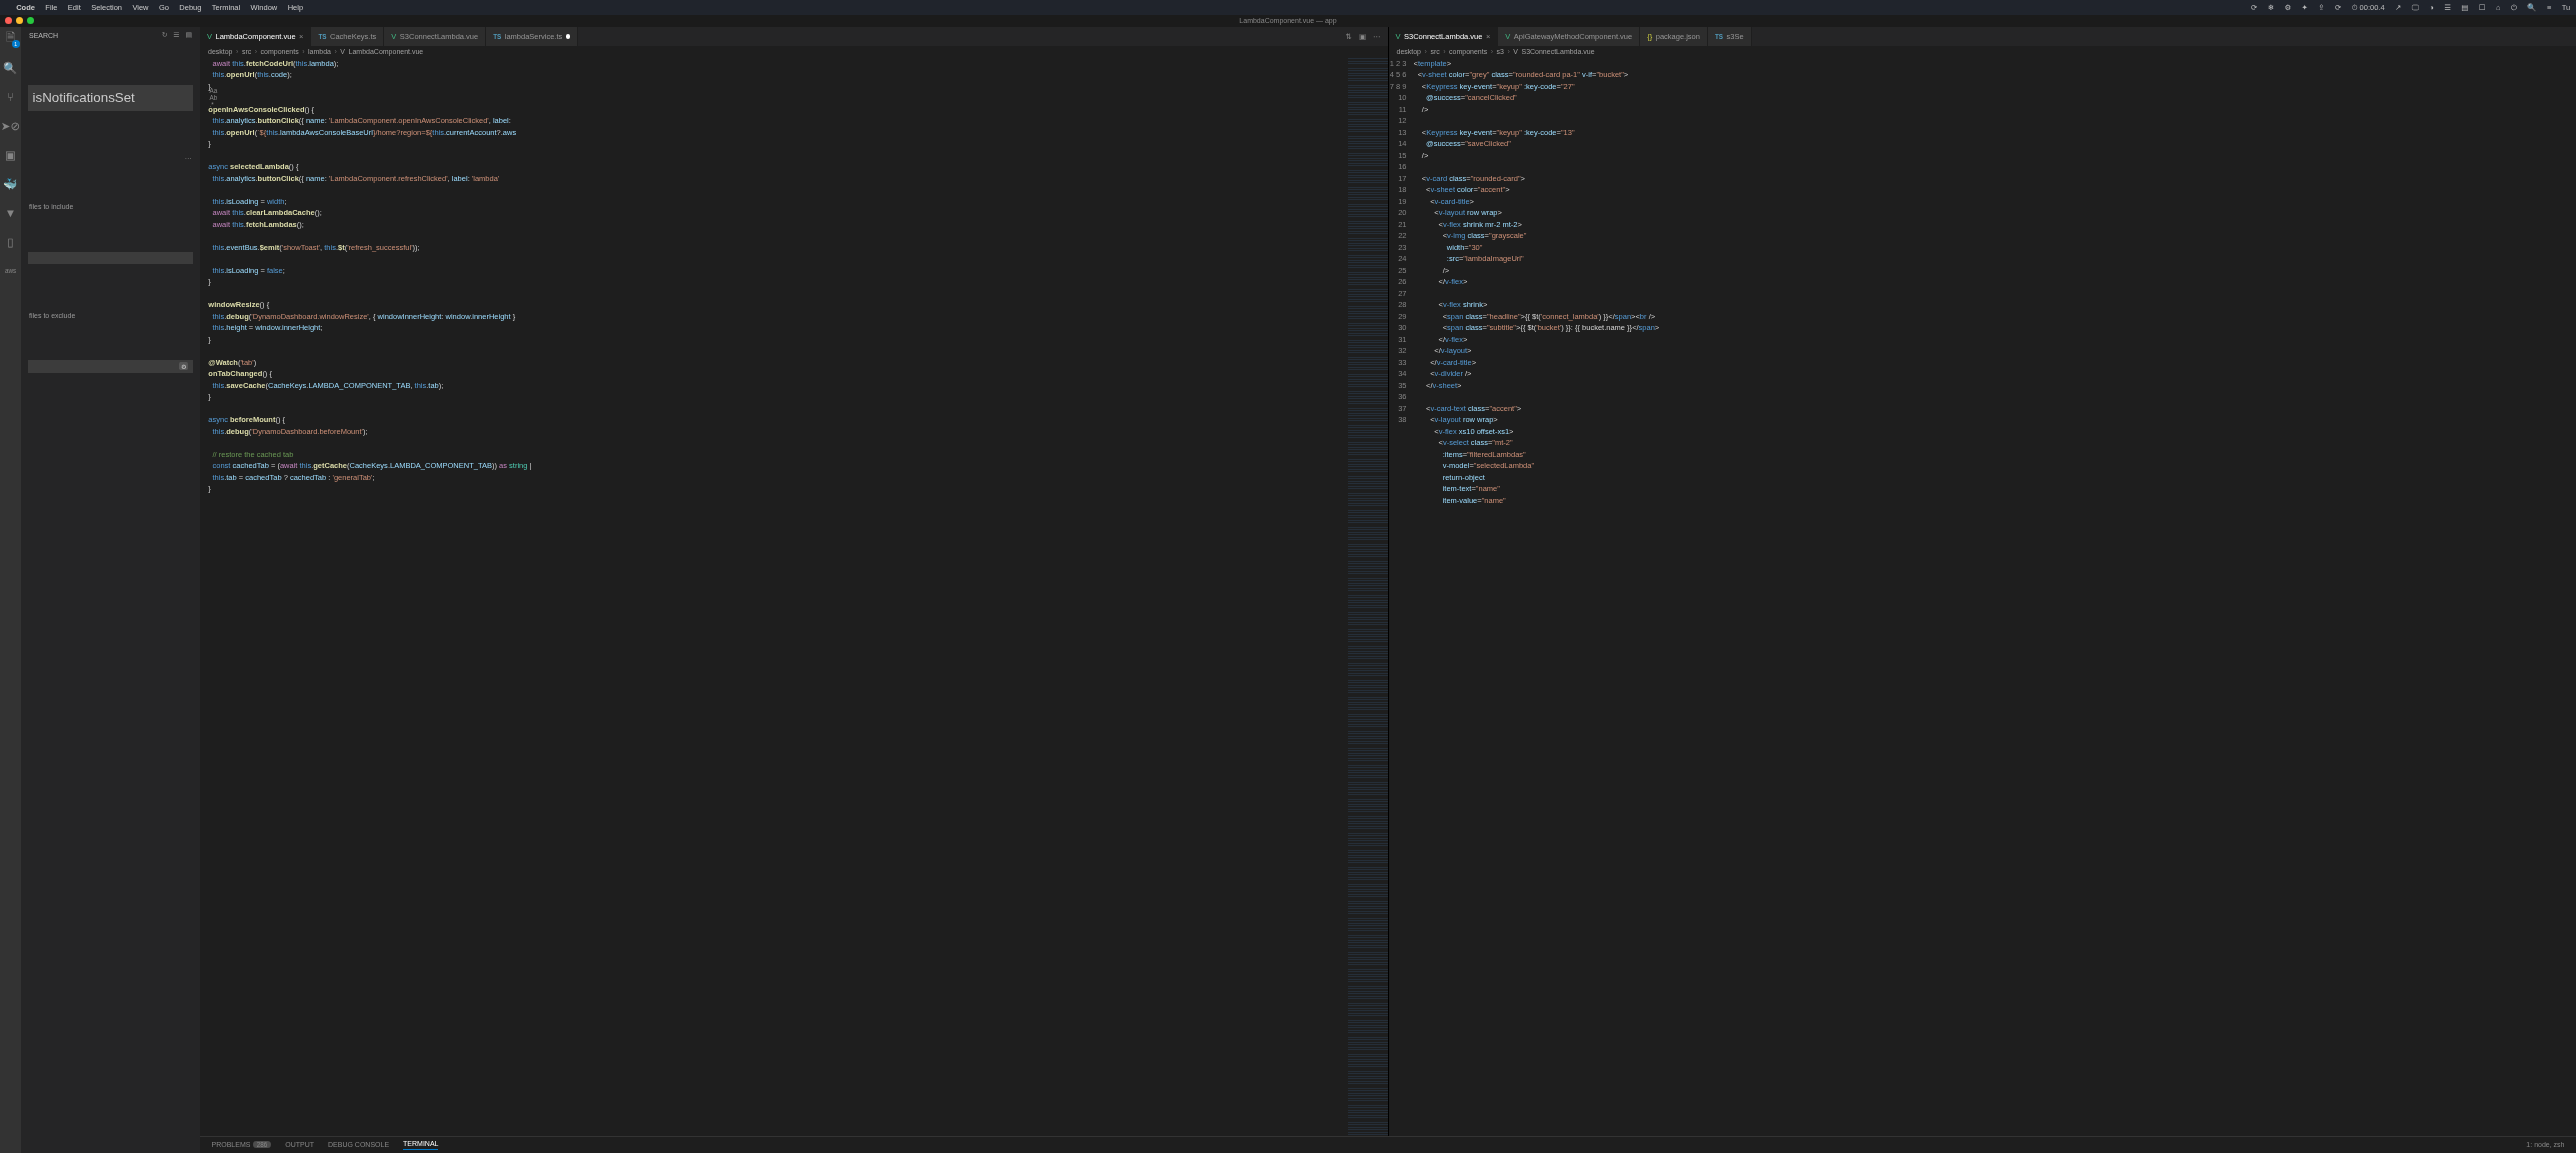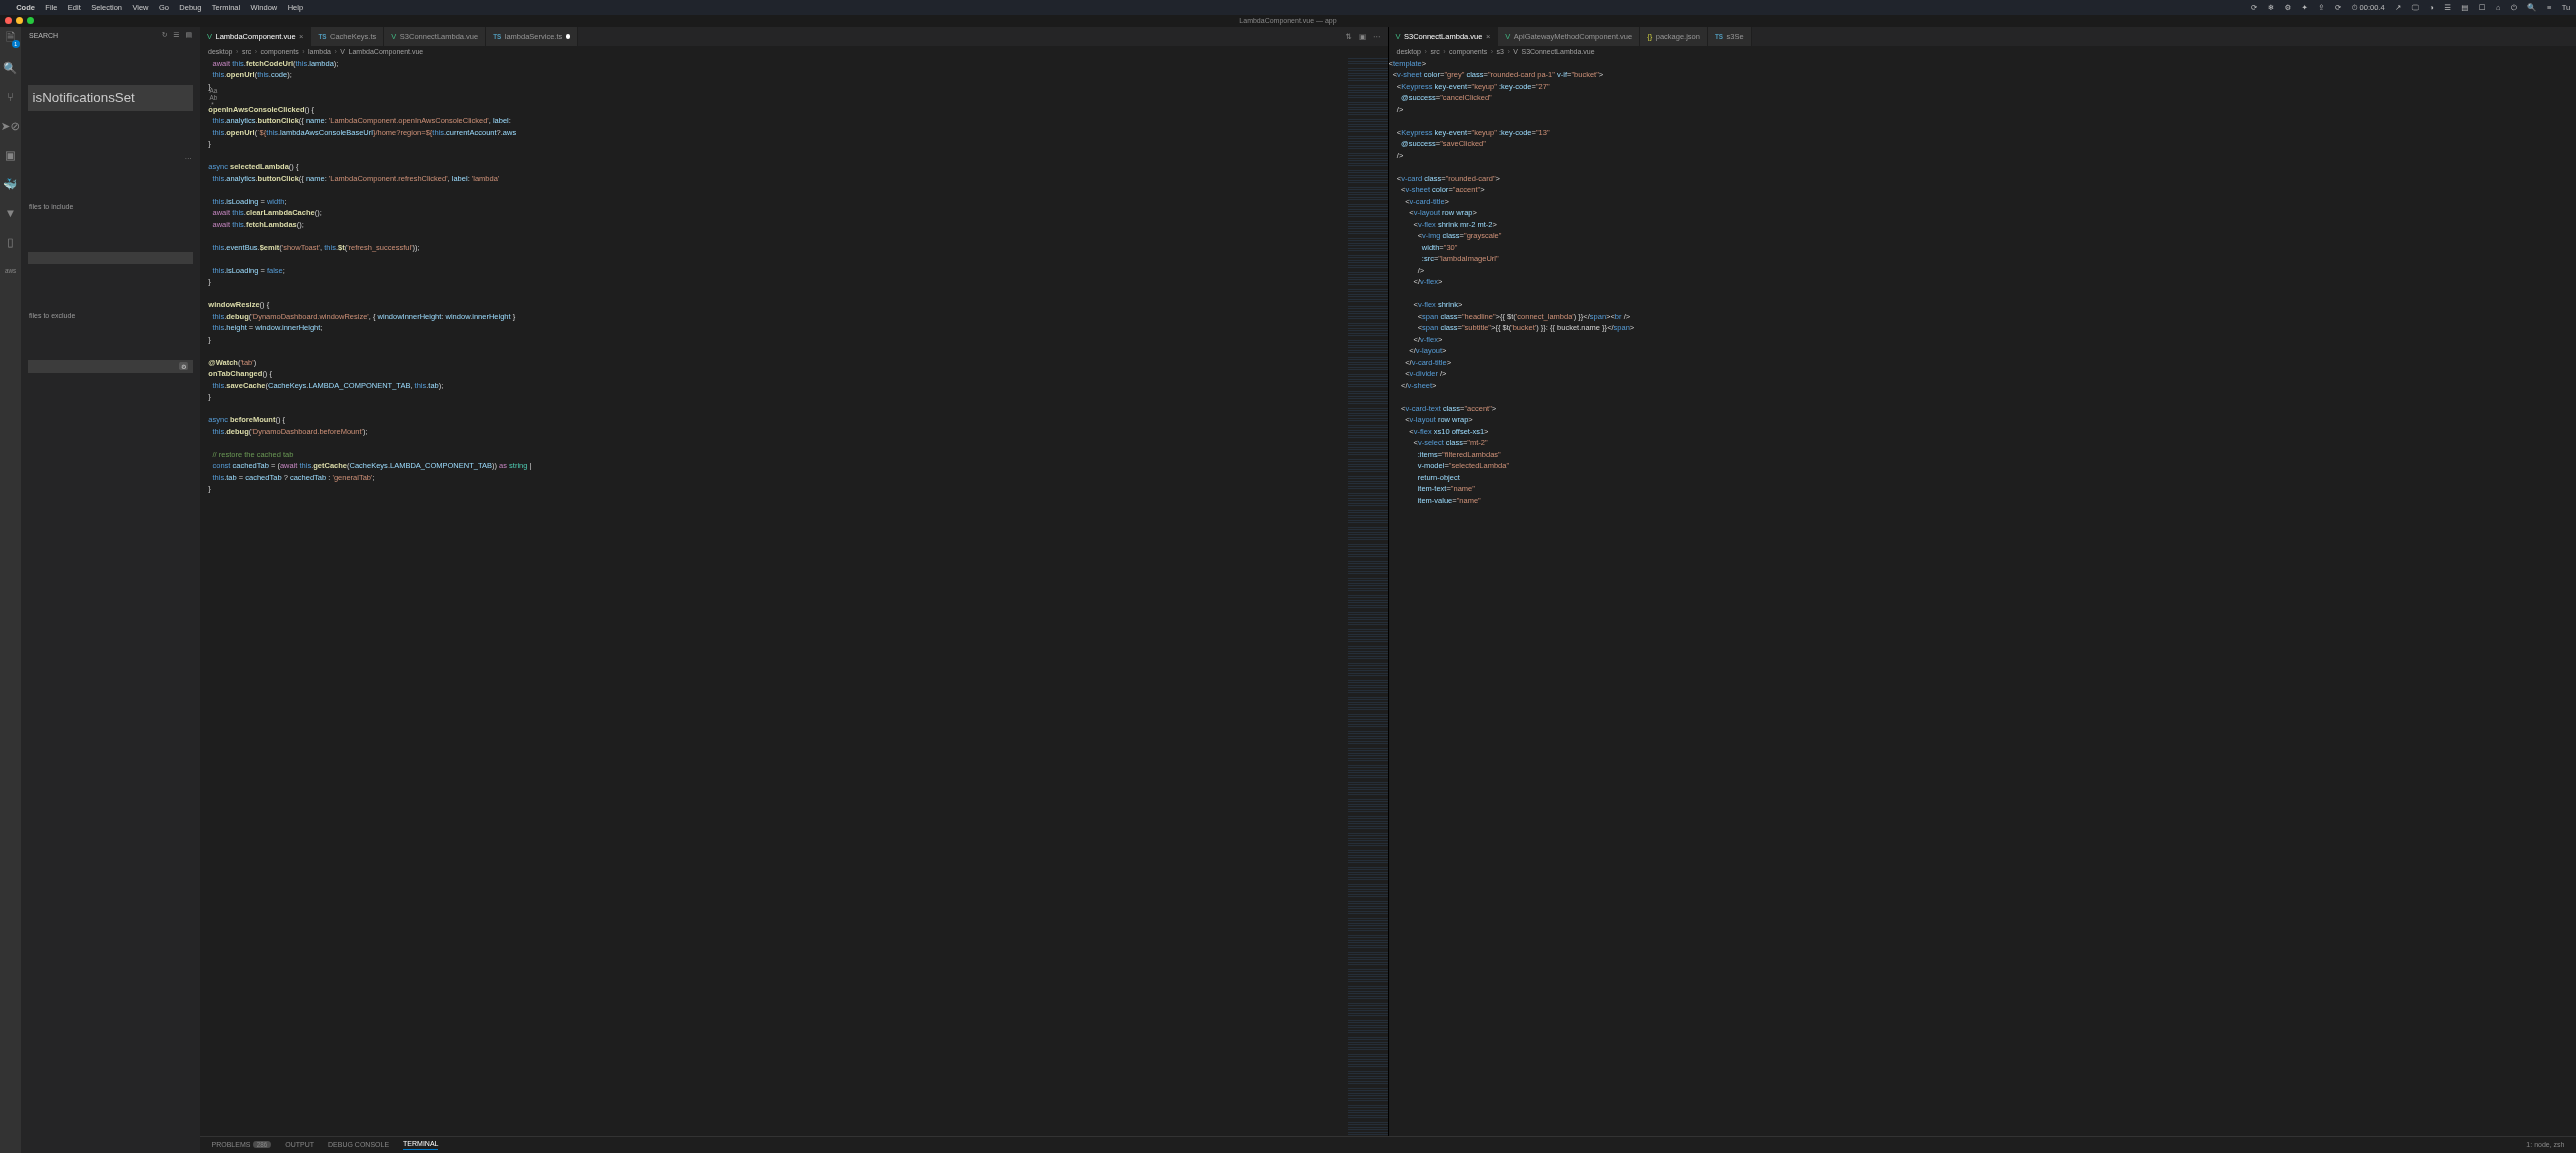--- a/index.html
+++ b/index.html
@@ -252,20 +252,58 @@
       <span class="k">const</span> <span class="v">cachedTab</span> = (<span class="k2">await</span> <span class="k">this</span>.<span class="f">getCache</span>(<span class="v">CacheKeys</span>.<span class="v">LAMBDA_COMPONENT_TAB</span>)) <span class="k2">as</span> <span class="t">string</span> |
       <span class="k">this</span>.<span class="v">tab</span> = <span class="v">cachedTab</span> ? <span class="v">cachedTab</span> : <span class="s">'generalTab'</span>;
     }
 </div>
 <div class="minimap"></div>
         </div>
       </div>
 
       <div class="pane">
         <div class="codewrap">
+<div class="gutter" id="gut-right">1
+2
+3
+4
+5
+6
+7
+8
+9
+10
+11
+12
+13
+14
+15
+16
+17
+18
+19
+20
+21
+22
+23
+24
+25
+26
+27
+28
+29
+30
+31
+32
+33
+34
+35
+36
+37
+38</div>
 <div class="code"><span class="p">&lt;</span><span class="tag">template</span><span class="p">&gt;</span>
   <span class="p">&lt;</span><span class="tag">v-sheet</span> <span class="attr">color</span>=<span class="s">"grey"</span> <span class="attr">class</span>=<span class="s">"rounded-card pa-1"</span> <span class="attr">v-if</span>=<span class="s">"bucket"</span><span class="p">&gt;</span>
     <span class="p">&lt;</span><span class="tag">Keypress</span> <span class="attr">key-event</span>=<span class="s">"keyup"</span> <span class="attr">:key-code</span>=<span class="s">"27"</span>
       <span class="attr">@success</span>=<span class="s">"cancelClicked"</span>
     <span class="p">/&gt;</span>
 
     <span class="p">&lt;</span><span class="tag">Keypress</span> <span class="attr">key-event</span>=<span class="s">"keyup"</span> <span class="attr">:key-code</span>=<span class="s">"13"</span>
       <span class="attr">@success</span>=<span class="s">"saveClicked"</span>
     <span class="p">/&gt;</span>
 

